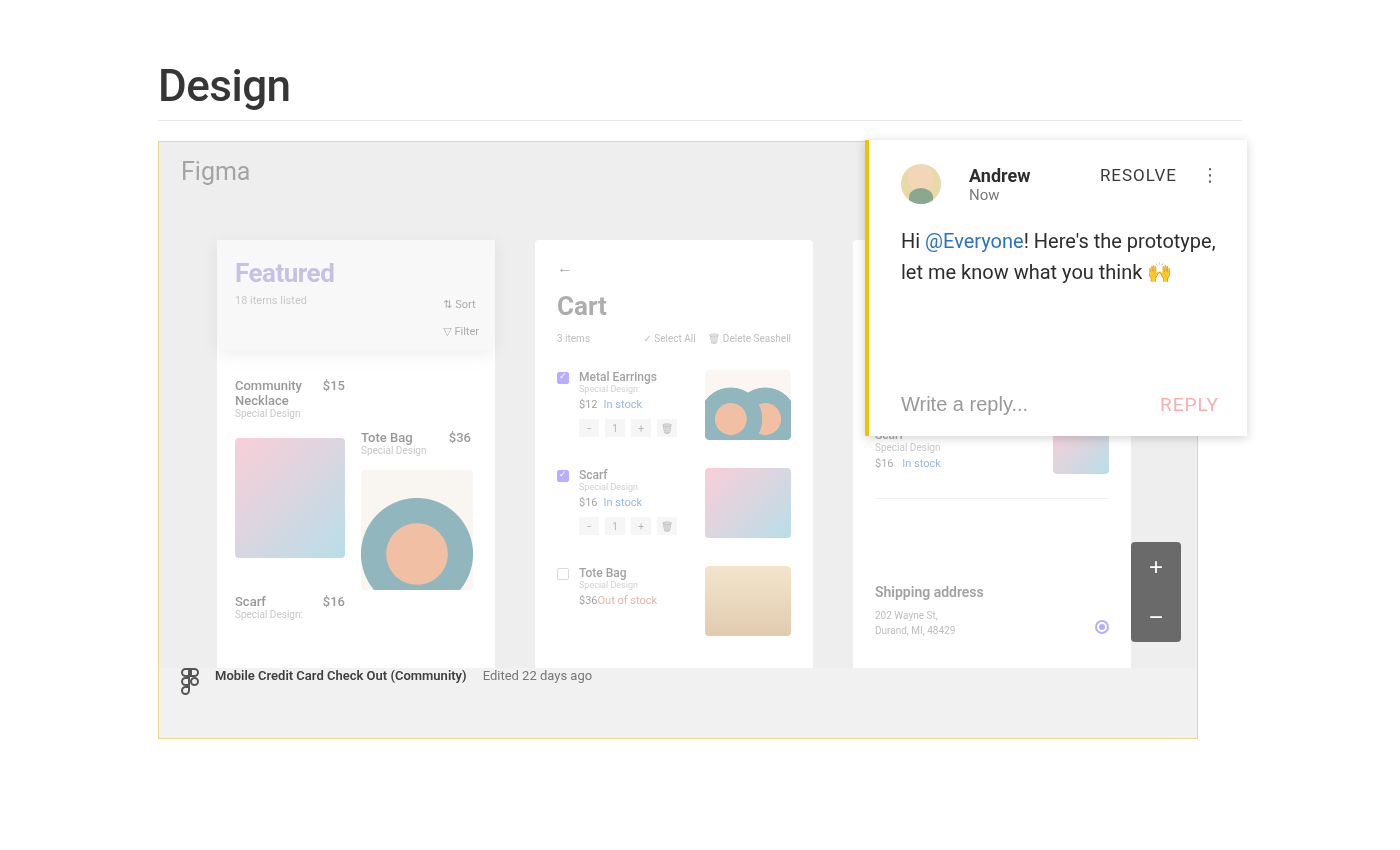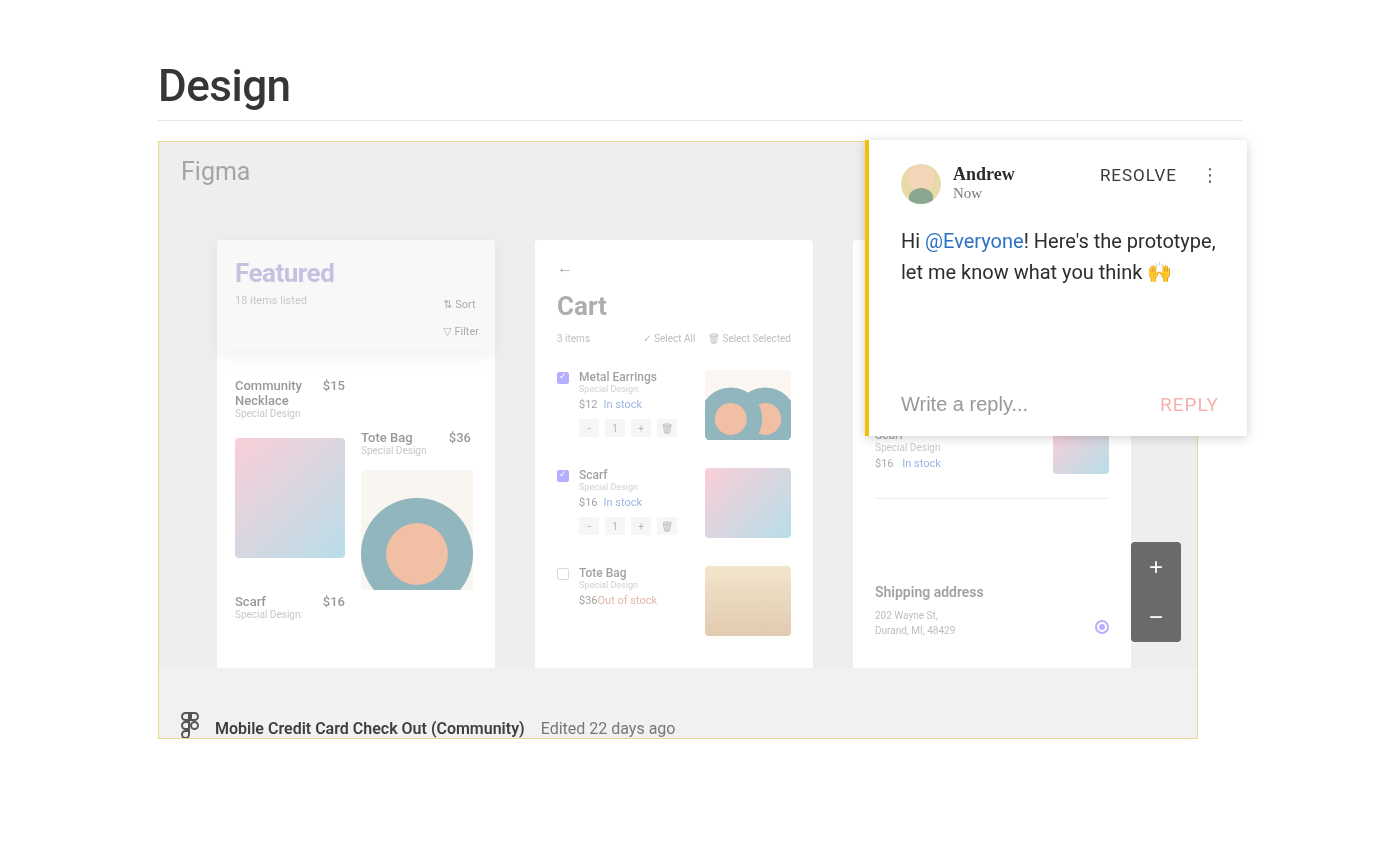--- a/index.html
+++ b/index.html
@@ -58,24 +58,24 @@
     top: 58px; left:0; right:0; bottom:70px;
     background: #e1e1e1;
     overflow: hidden;
   }
   .footer-bar {
     position: absolute;
     left:0; right:0; bottom:0;
     height: 70px;
     background: #f1f1f1;
     display:flex;
-    align-items:flex-end;
+    align-items:flex-start;
     gap: 16px;
     padding-left: 22px;
-    font-size: 16px;
+    font-size: 13px;
     color: #3f3f3f;
   }
   .footer-bar .edited { color: #777; font-weight: 400; }
   .footer-bar .fname { font-weight: 600; }
 
   
   .art {
     position: absolute;
     background: #fff;
     border-radius: 4px;
@@ -183,21 +183,21 @@
     left: 865px;
     width: 382px;
     height: 296px;
     background:#fff;
     box-shadow: 0 2px 10px rgba(0,0,0,0.18);
     border-left: 4px solid #f2c100;
     padding: 24px 28px 18px 32px;
     z-index:100;
   }
   .comment-head { display:flex; align-items:flex-start; justify-content:space-between;}
-  .chead-left { display:flex; gap:12px; font-family:Liberation Serif, serif;}
+  .chead-left { display:flex; gap:28px; align-items:center;}
   .avatar {
     width:40px; height:40px; border-radius:50%;
     background: radial-gradient(circle at 50% 35%, #f3d6b8 0 40%, #e8d9a8 41% 100%);
     position:relative; overflow:hidden;
   }
   .avatar::after{
     content:""; position:absolute; bottom:-2px; left:8px; width:24px; height:18px;
     background:#8aa88f; border-radius:50% 50% 0 0;
   }
   .author { font-size:18px; font-weight:700; color:#2d2d2d;}
@@ -289,21 +289,21 @@
       </div>
 
       <div class="art art2">
         <div class="cart-head">
           <div style="font-size:16px;color:#666;">←</div>
           <div class="cart-title">Cart</div>
           <div class="cart-sub">
             <span>3 items</span>
             <span class="right">
               <span>✓ <span>Select All</span></span>
-              <span>🗑 <span>Select Selected</span></span>
+              <span>🗑 <span>Delete Seashell</span></span>
             </span>
           </div>
         </div>
 
         <div class="cart-item" style="top:130px;">
           <div class="chk"></div>
           <div class="ci-body">
             <div class="nm">Metal Earrings</div>
             <div class="sd">Special Design:</div>
             <div class="pr"><span>$12</span><span class="stock">In stock</span></div>

